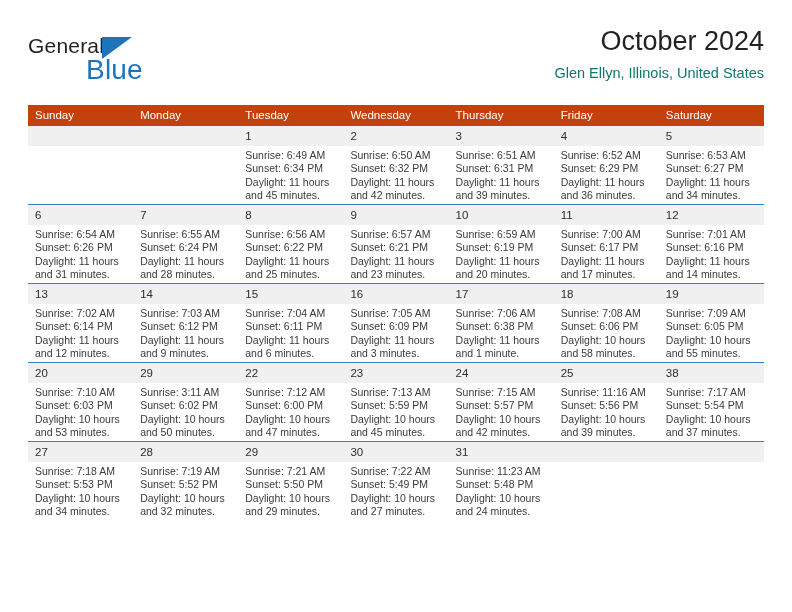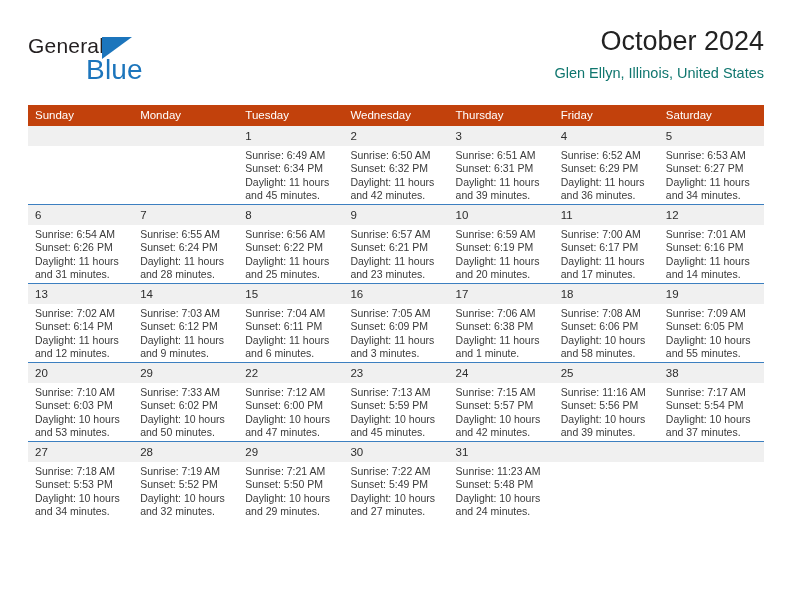--- a/index.html
+++ b/index.html
@@ -392,21 +392,21 @@
                 <div>Sunrise: 7:10 AM</div>
                 <div>Sunset: 6:03 PM</div>
                 <div class="daylight">Daylight: 10 hours and 53 minutes.</div>
               </div>
             </div>
           </td>
           <td>
             <div class="cell filled">
               <div class="daynum">29</div>
               <div class="details">
-                <div>Sunrise: 7:33 AM</div>
+                <div>Sunrise: 3:11 AM</div>
                 <div>Sunset: 6:02 PM</div>
                 <div class="daylight">Daylight: 10 hours and 50 minutes.</div>
               </div>
             </div>
           </td>
           <td>
             <div class="cell filled">
               <div class="daynum">22</div>
               <div class="details">
                 <div>Sunrise: 7:12 AM</div>

